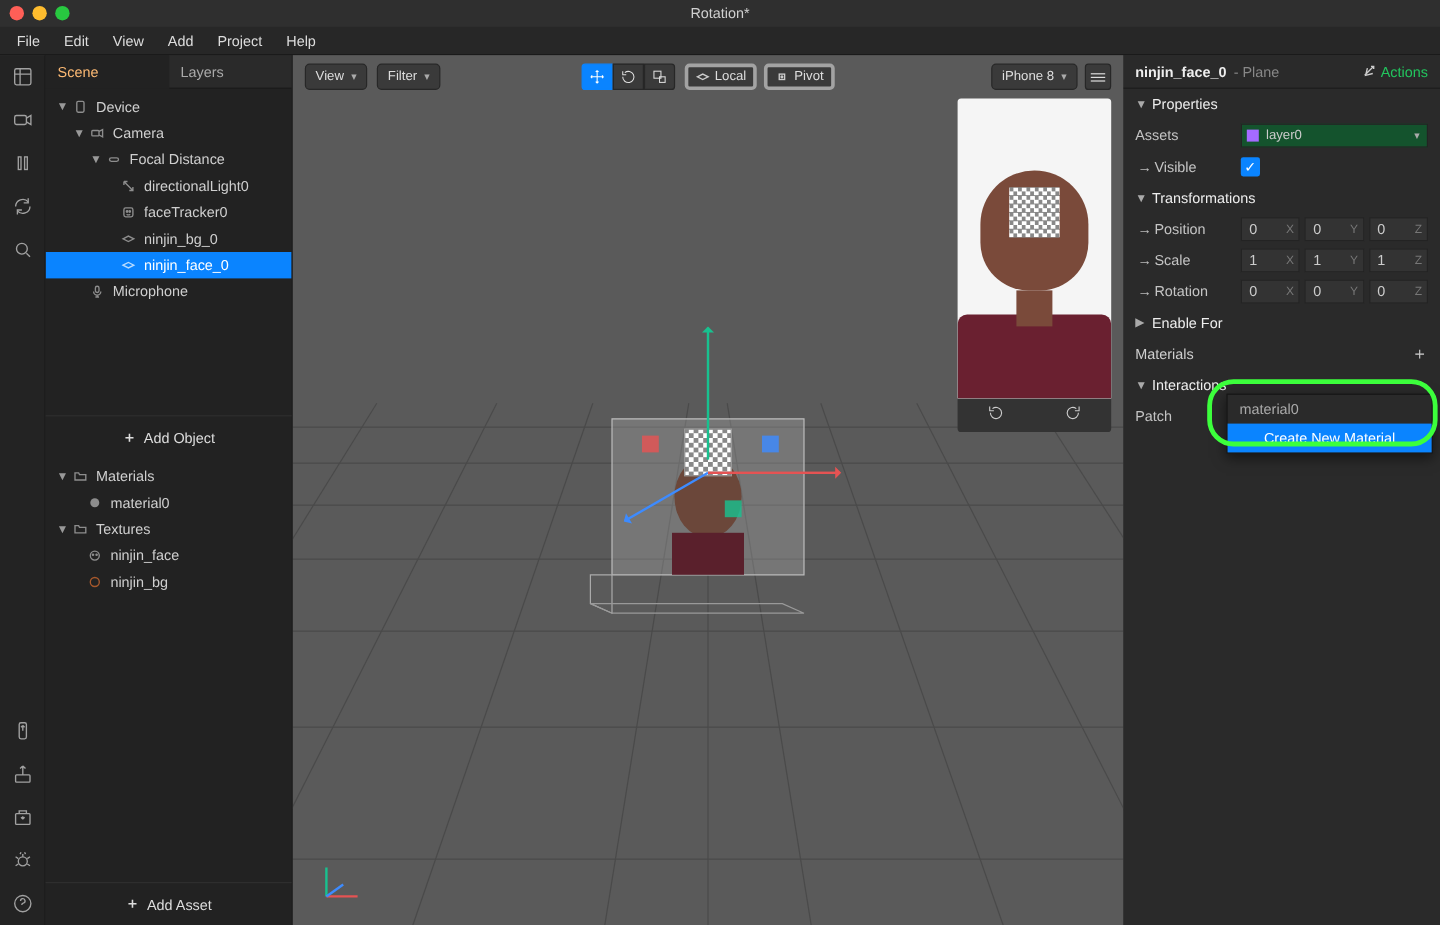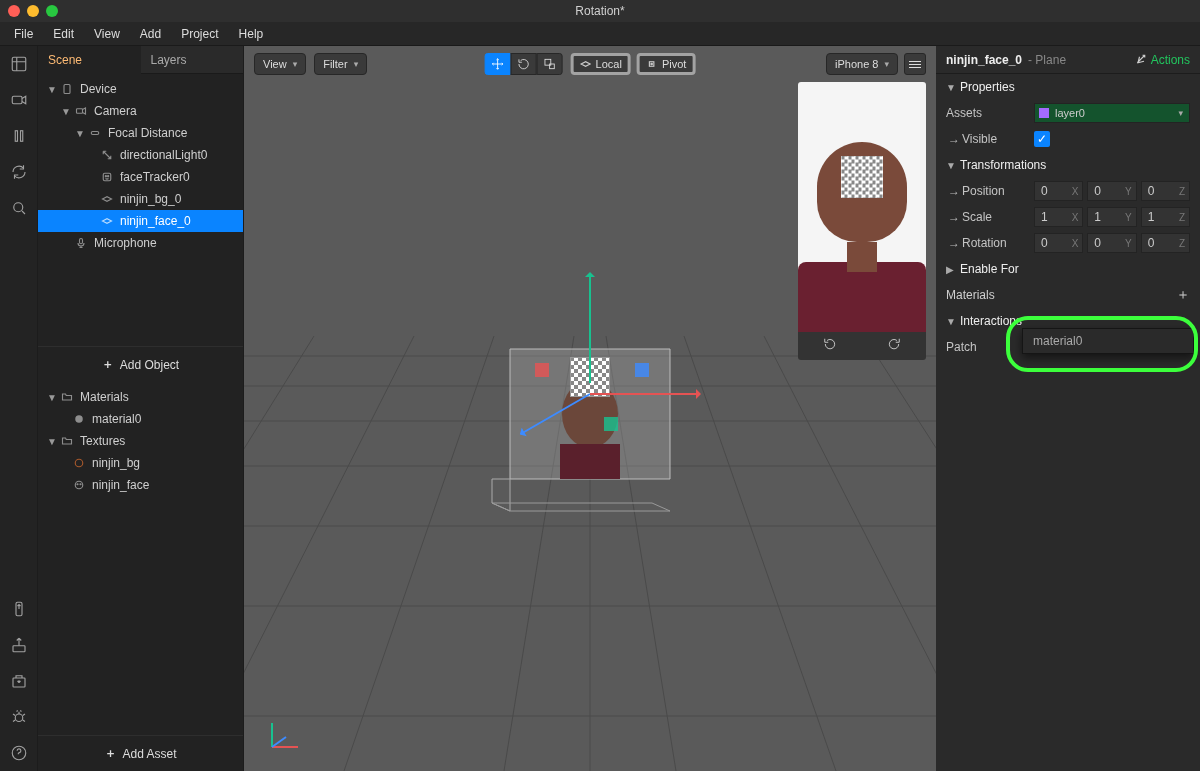--- a/index.html
+++ b/index.html
@@ -299,35 +299,35 @@
           <span class="tw">▼</span>
           <span class="ico">
             <svg viewBox="0 0 16 16">
               <path d="M2 4h4l1 2h7v6H2z"></path>
             </svg>
           </span>
           <span>Textures</span>
         </div>
       <div class="node" style="padding-left:34px">
           <span class="ico">
-            <svg viewBox="0 0 16 16" style="stroke:#e07030">
-              <circle cx="8" cy="8" r="5"></circle>
-            </svg>
-          </span>
-          <span>ninjin_bg</span>
-        </div>
-      <div class="node" style="padding-left:34px">
-          <span class="ico">
             <svg viewBox="0 0 16 16">
               <circle cx="8" cy="8" r="5"></circle>
               <circle cx="6" cy="7" r=".7"></circle>
               <circle cx="10" cy="7" r=".7"></circle>
             </svg>
           </span>
           <span>ninjin_face</span>
+        </div>
+      <div class="node" style="padding-left:34px">
+          <span class="ico">
+            <svg viewBox="0 0 16 16" style="stroke:#e07030">
+              <circle cx="8" cy="8" r="5"></circle>
+            </svg>
+          </span>
+          <span>ninjin_bg</span>
         </div>
     </div>
     <div class="addbtn">
         <span class="plus">＋</span>
         <span>Add Asset</span>
       </div>
   </div>
 
   <div class="viewport">
     <div class="grid3d">
@@ -562,17 +562,18 @@
         <span class="tw">▼</span>
         <span>Interactions</span>
       </div>
 
     <div class="mat-menu-wrap">
       <div class="insp-row">
         <span class="label">Patch</span>
       </div>
       <div class="mat-menu">
         <div class="opt1">material0</div>
+        <div class="opt2">Create New Material</div>
       </div>
       <div class="annot" style="left:70px; top:-18px; width:192px; height:56px;"></div>
     </div>
   </div>
 </div>
 
 </body></html>

